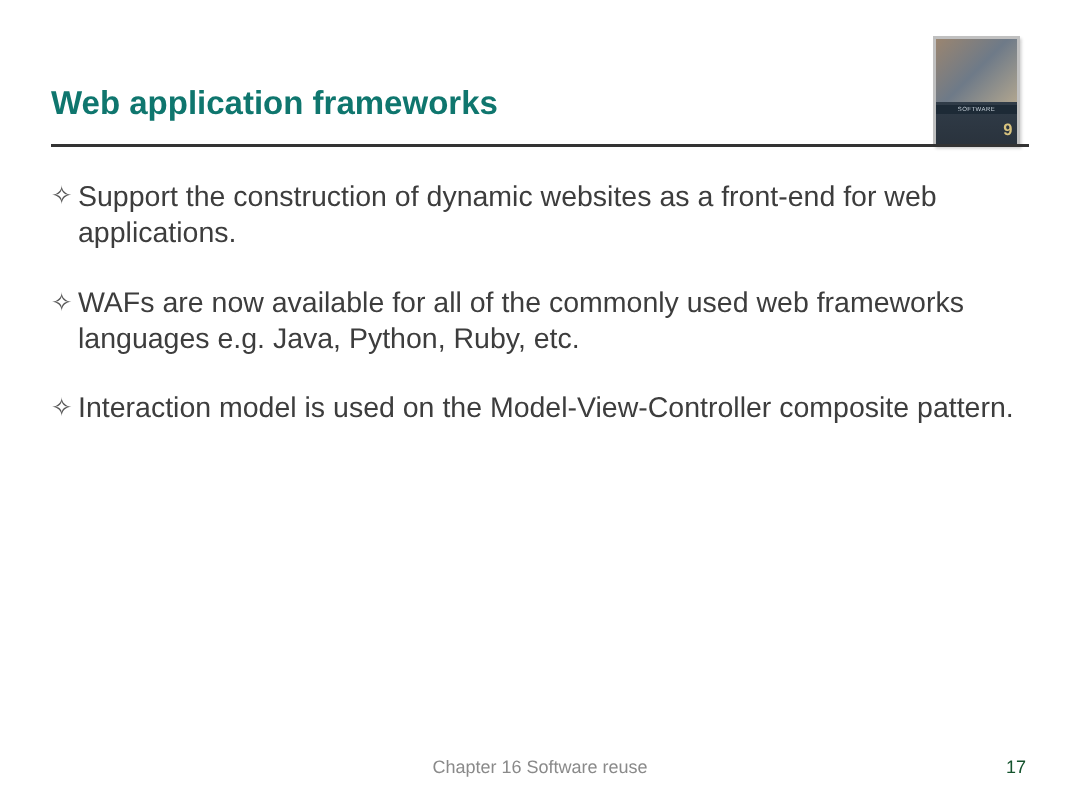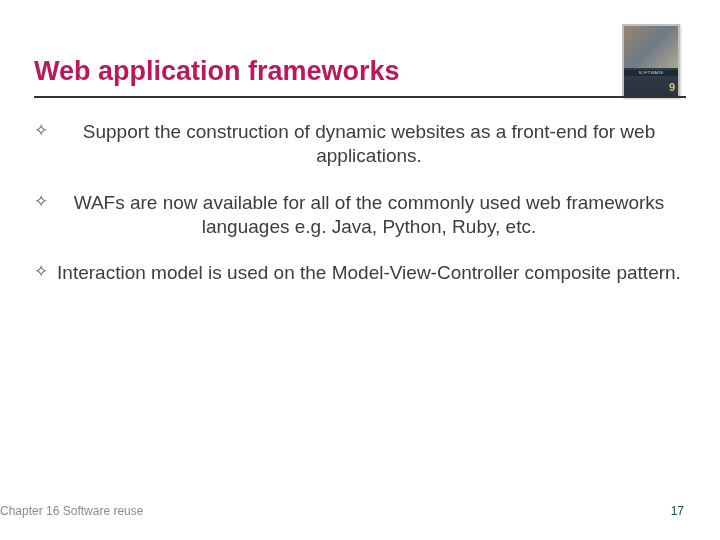--- a/index.html
+++ b/index.html
@@ -16,23 +16,23 @@
   .slide {
     width: 720px;
     height: 540px;
     position: relative;
     box-sizing: border-box;
   }
   .title {
     position: absolute;
     left: 34px;
     top: 56px;
-    font-size: 27px;
+    font-size: 22px;
     font-weight: bold;
-    color: #be185d;
+    color: #0f766e;
   }
   .rule {
     position: absolute;
     left: 34px;
     right: 34px;
     top: 96px;
     height: 0;
     border-top: 2px solid #333333;
   }
   .book-thumb {
@@ -85,27 +85,26 @@
   }
   .bullet .marker {
     flex: 0 0 auto;
     width: 18px;
     font-size: 17px;
     color: #555;
     line-height: 1.28;
   }
   .bullet .text {
     flex: 1 1 auto;
-    text-align: center;
   }
   .footer-center {
     position: absolute;
     bottom: 22px;
     width: 100%;
-    text-align: left;
+    text-align: center;
     font-size: 12px;
     color: #8a8a8a;
   }
   .footer-right {
     position: absolute;
     bottom: 22px;
     right: 36px;
     font-size: 12px;
     color: #14532d;
   }

